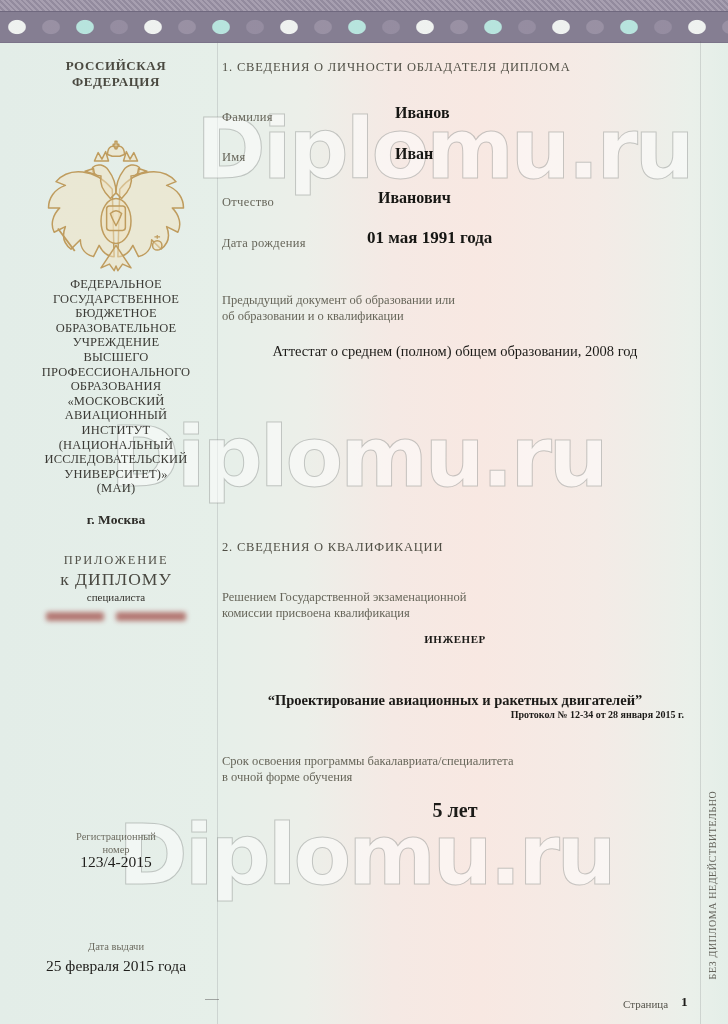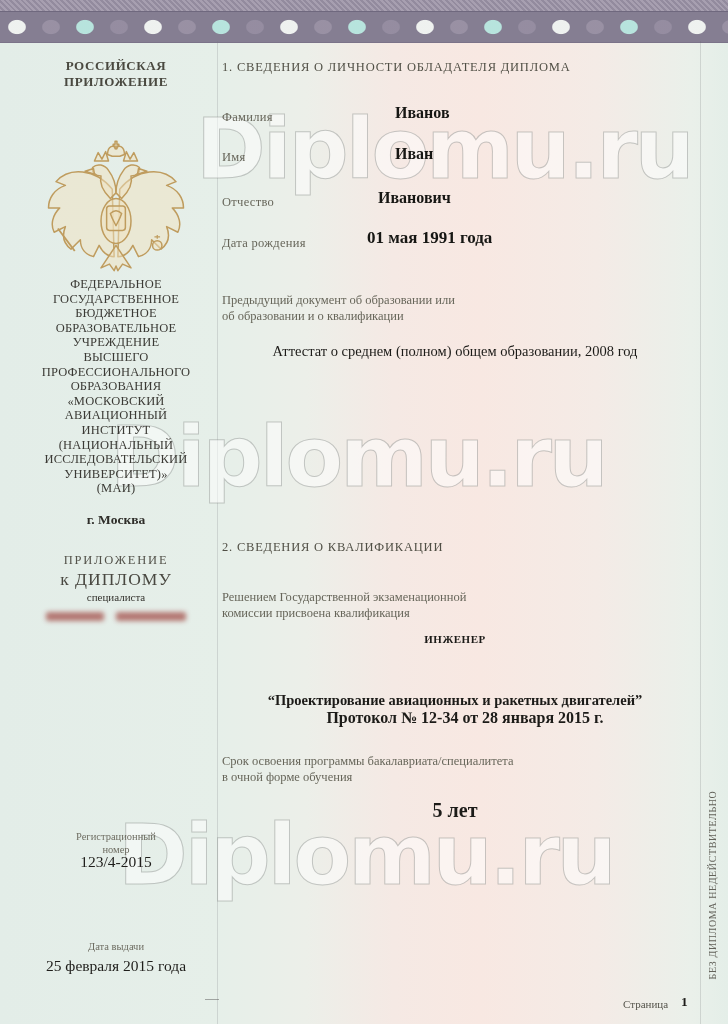--- a/index.html
+++ b/index.html
@@ -63,21 +63,21 @@
   .l-фам{top:110px;} .v-фам{left:395px;top:104px;}
   .l-имя{top:150px;} .v-имя{left:395px;top:145px;}
   .l-отч{top:195px;} .v-отч{left:378px;top:189px;}
   .l-дат{top:236px;} .v-дат{left:367px;top:228px;font-size:17px;}
   .prev-label{position:absolute;left:222px;top:292px;width:330px;font-size:12.5px;color:#67665a;white-space:pre-line;line-height:16px;}
   .prev-value{position:absolute;left:222px;top:343px;width:466px;text-align:center;font-size:14.5px;font-weight:normal;color:#1c1b18;}
   .decision{position:absolute;left:222px;top:589px;width:330px;font-size:12.5px;color:#67665a;white-space:pre-line;line-height:16px;}
   .qual{position:absolute;left:222px;top:633px;width:466px;text-align:center;font-size:11px;font-weight:bold;color:#1c1b18;letter-spacing:.5px;}
   .spec-intro{position:absolute;left:222px;top:653px;width:466px;text-align:center;font-size:13.5px;font-weight:bold;color:#1c1b18;}
   .spec{position:absolute;left:222px;top:692px;width:466px;text-align:center;font-size:14.5px;font-weight:bold;color:#1c1b18;}
-  .protocol{position:absolute;left:232px;top:709px;width:466px;text-align:center;font-size:16px;font-weight:bold;color:#1c1b18;}
+  .protocol{position:absolute;left:218px;top:709px;width:466px;text-align:right;font-size:10px;font-weight:bold;color:#1c1b18;}
   .duration-label{position:absolute;left:222px;top:753px;width:340px;font-size:12.5px;color:#67665a;white-space:pre-line;line-height:16px;}
   .duration-value{position:absolute;left:222px;top:799px;width:466px;text-align:center;font-size:20px;font-weight:bold;color:#1c1b18;}
   
   .page-label{position:absolute;left:623px;top:998px;font-size:11px;color:#55544b;}
   .page-num{position:absolute;left:681px;top:994px;font-size:13.5px;font-weight:bold;color:#1c1b18;}
   .side-note{position:absolute;left:712px;top:885px;transform:translate(-50%,-50%) rotate(-90deg);
     white-space:nowrap;font-size:10px;letter-spacing:.6px;color:#63625a;}
 </style>
 </head>
 <body>
@@ -92,21 +92,21 @@
   <div class="crease-mid"></div>
   <div class="edge-right"></div>
   <div class="fold-dash"></div>
 
   <div class="wm wm1">Diplomu.ru</div>
   <div class="wm wm2">Diplomu.ru</div>
   <div class="wm wm3">Diplomu.ru</div>
 
   <div class="lcol">
     <div class="country">РОССИЙСКАЯ
-ПРИЛОЖЕНИЕ</div>
+ФЕДЕРАЦИЯ</div>
 
     <svg class="emblem" viewBox="0 0 160 140">
       <g stroke="#bf9c5e" stroke-width="1.6" fill="#efe2c0" fill-opacity="0.5" stroke-linejoin="round">
 
         <path d="M76,52 C58,30 30,28 16,44 L26,48 C14,52 8,62 8,72 L20,72 C12,80 10,90 14,98 L26,92 C22,102 24,110 32,116 L42,106 C42,116 48,122 56,124 L62,112 C66,120 72,124 78,124 Z"></path>
 
         <path d="M84,52 C102,30 130,28 144,44 L134,48 C146,52 152,62 152,72 L140,72 C148,80 150,90 146,98 L134,92 C138,102 136,110 128,116 L118,106 C118,116 112,122 104,124 L98,112 C94,120 88,124 82,124 Z"></path>
 
         <path d="M80,112 L64,136 L73,132 L78,139 L80,134 L82,139 L87,132 L96,136 Z"></path>
 

